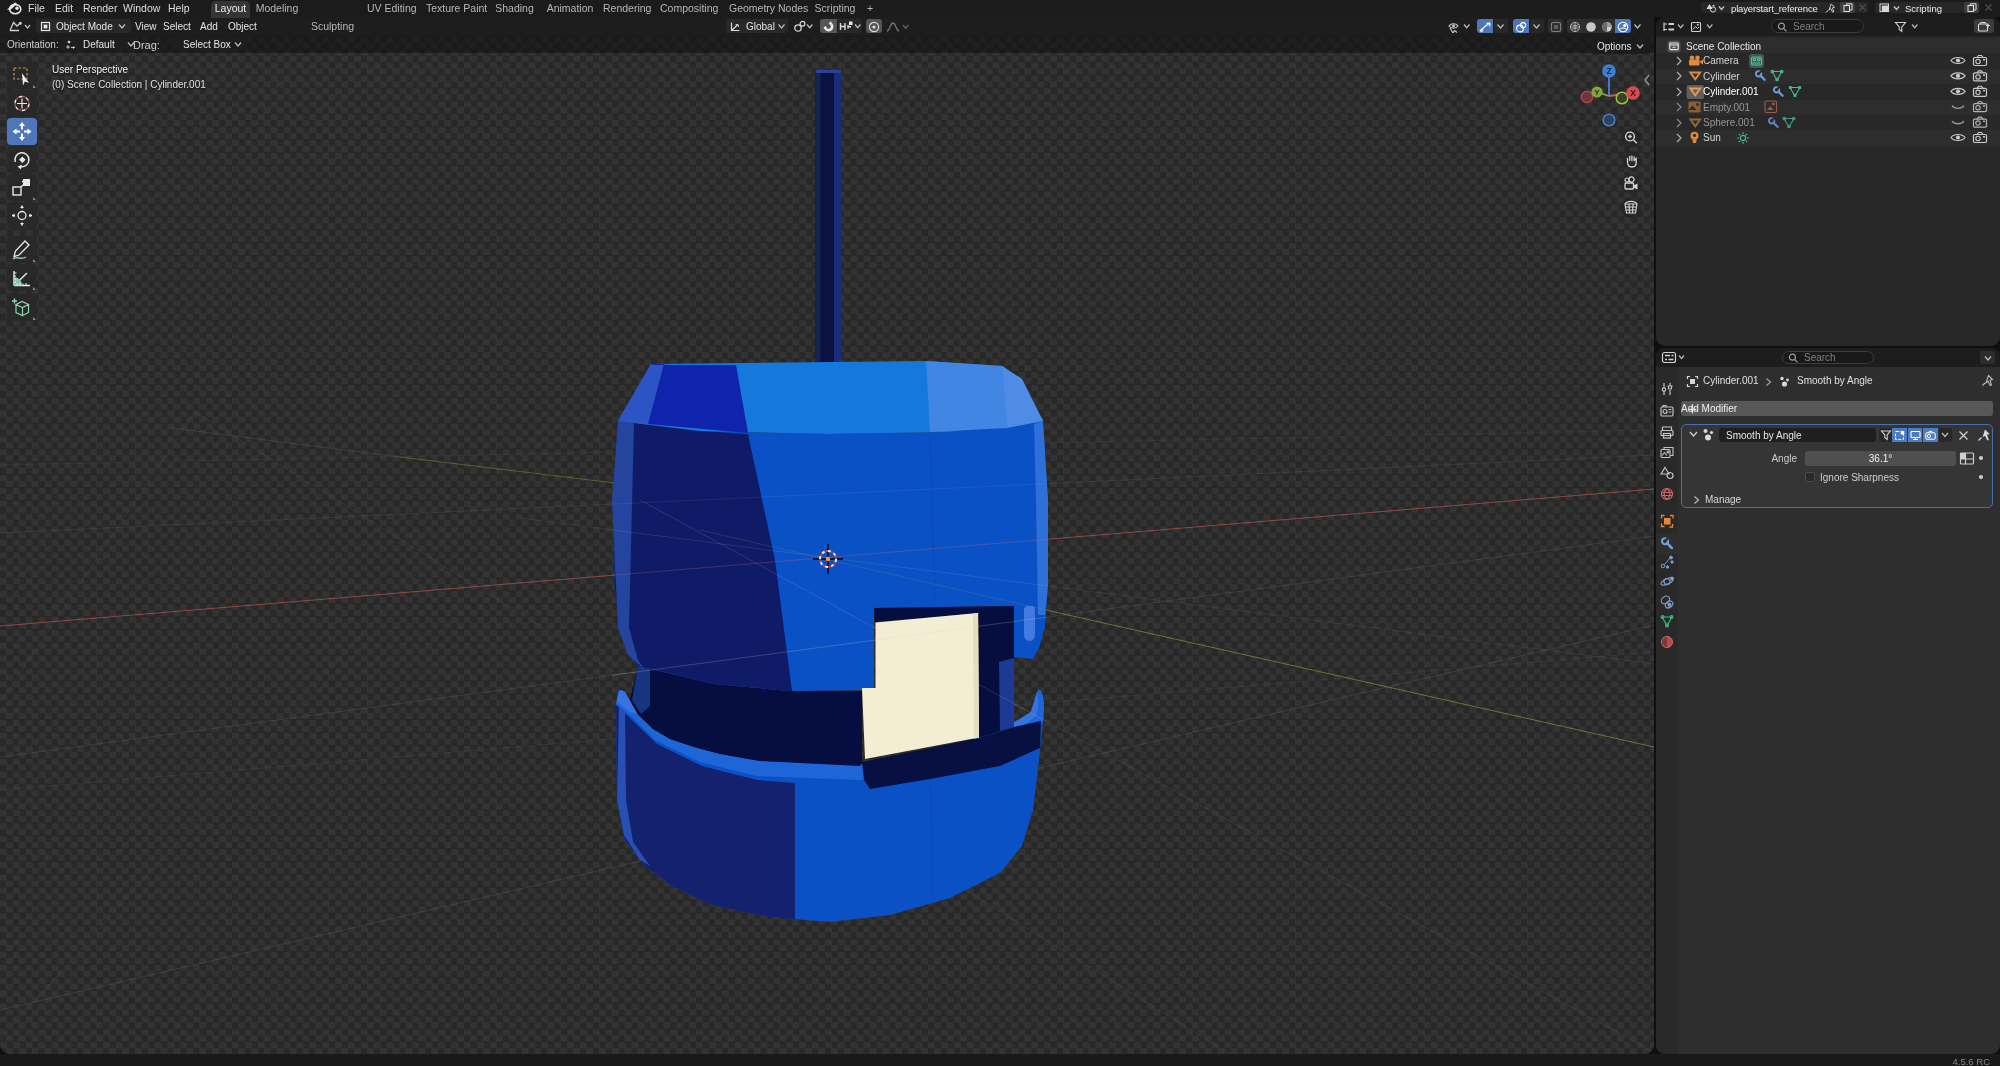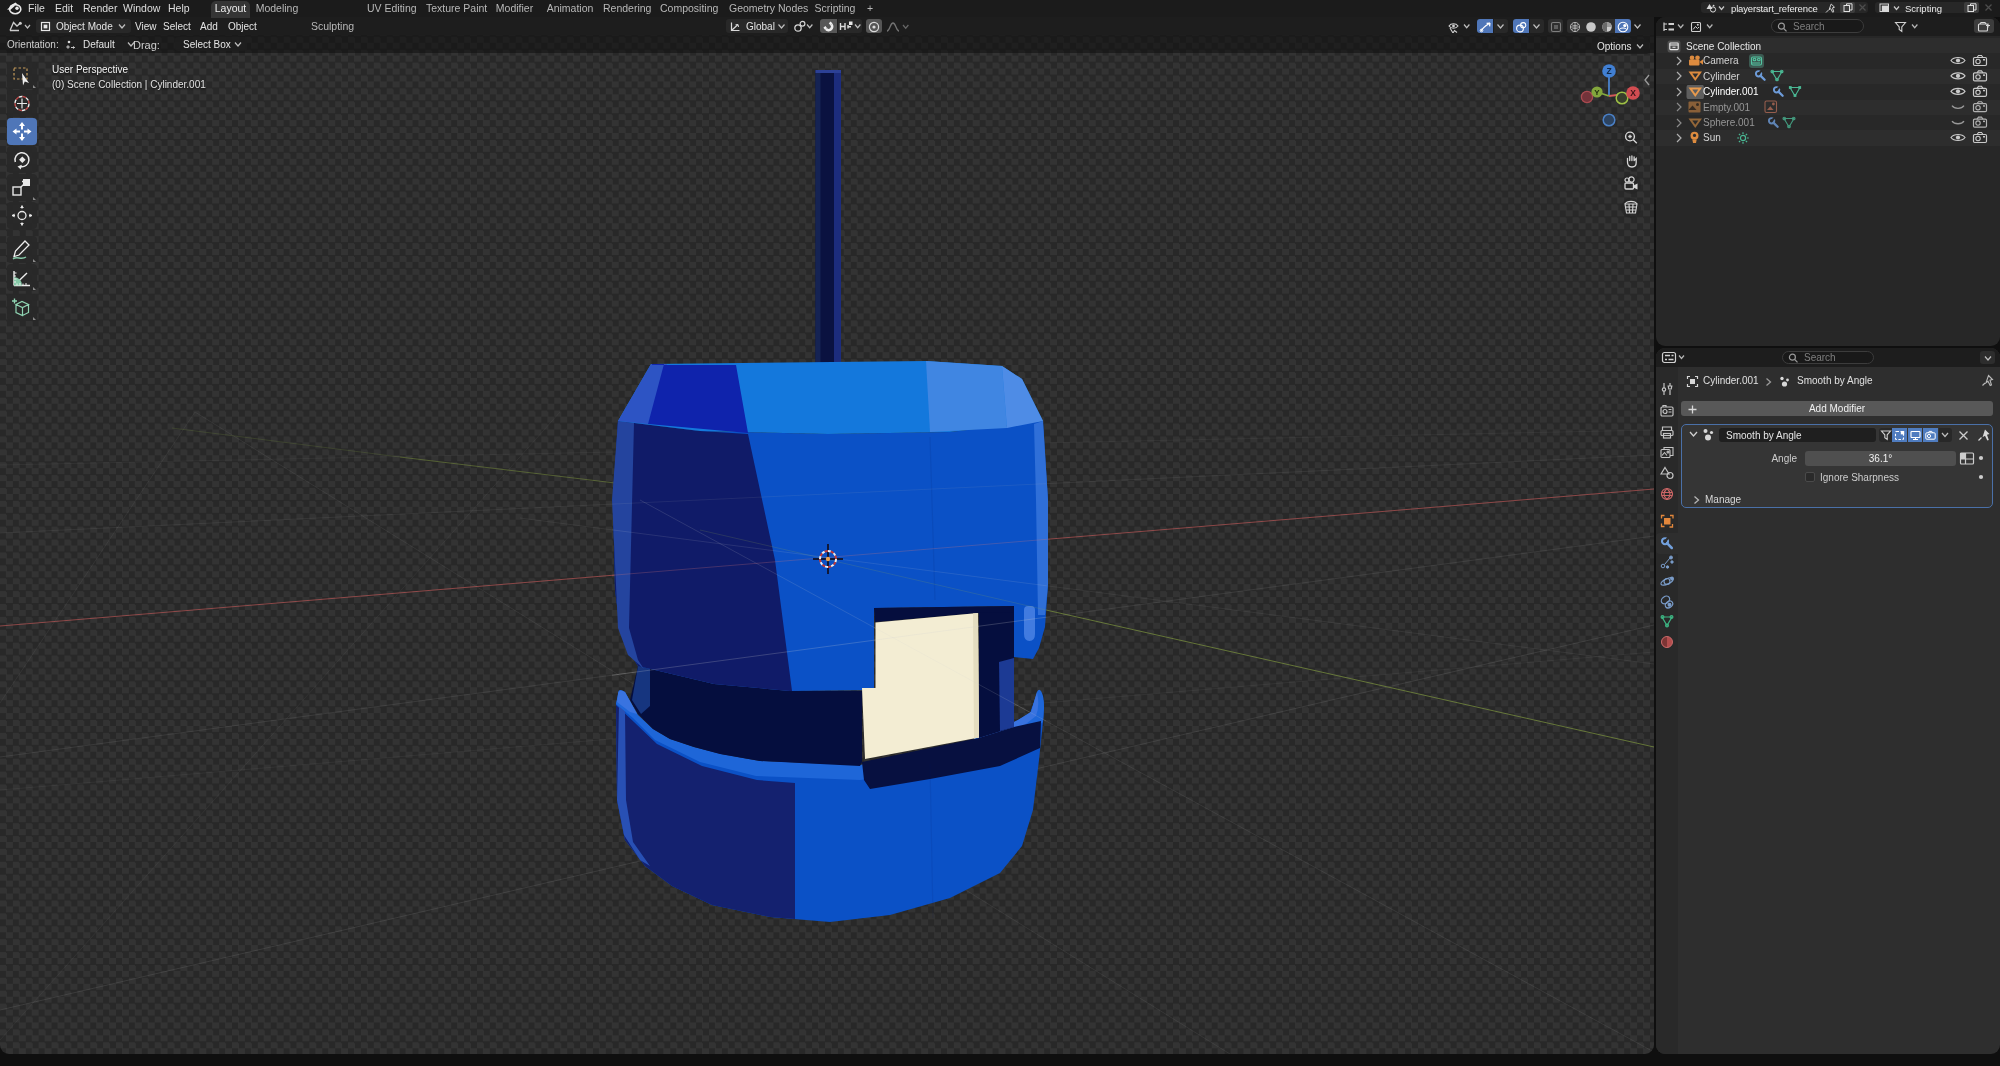--- a/index.html
+++ b/index.html
@@ -371,21 +371,21 @@
     <div class="menu" style="left:28px;">File</div>
     <div class="menu" style="left:55px;">Edit</div>
     <div class="menu" style="left:83px;">Render</div>
     <div class="menu" style="left:123px;">Window</div>
     <div class="menu" style="left:168px;">Help</div>
     <div class="wstab active" style="left:211px; width:39px;">Layout</div>
     <div class="wstab" style="left:255px; width:44px;">Modeling</div>
     <div class="wstab" style="left:310px; width:45px;margin-top:18px;">Sculpting</div>
     <div class="wstab" style="left:367px; width:48px;">UV Editing</div>
     <div class="wstab" style="left:426px; width:56px;">Texture Paint</div>
-    <div class="wstab" style="left:494px; width:41px;">Modifier</div>
+    <div class="wstab" style="left:494px; width:41px;">Shading</div>
     <div class="wstab" style="left:546px; width:48px;">Animation</div>
     <div class="wstab" style="left:603px; width:48px;">Rendering</div>
     <div class="wstab" style="left:660px; width:57px;">Compositing</div>
     <div class="wstab" style="left:729px; width:75px;">Geometry Nodes</div>
     <div class="wstab" style="left:813px; width:44px;">Scripting</div>
     <div class="wstab" style="left:862px; width:16px;">+</div>
 
     <div class="abs" style="left:1701px; top:1.5px; width:167px; height:11.5px; background:#272727; border-radius:3px;"></div>
     <svg class="abs" style="left:1705px; top:2.5px;" width="20" height="10" viewBox="0 0 20 10">
       <path d="M4.5 1 L7.5 6 L1.5 6 Z" fill="#d8d8d8"></path>
@@ -722,21 +722,21 @@
     </svg>
     <div class="abs" style="left:141px; top:27px; color:#e0e0e0; font-size:10px;">Smooth by Angle</div>
     <svg class="abs" style="left:325px; top:26px;" width="13" height="13" viewBox="0 0 13 13">
       <path d="M7.5,1.5 L11.5,5.5 L9,6.2 L10.5,11 L9.2,11.5 L7,7.3 L5,8.8 Z M4,9 L1.5,11.5" fill="none" stroke="#b8b8b8" stroke-width="1.1"></path>
     </svg>
 
     <div class="abs" style="left:25px; top:53px; width:312px; height:14.5px; background:#585858; border-radius:3px;"></div>
     <svg class="abs" style="left:32px; top:56.5px;" width="9" height="9" viewBox="0 0 9 9">
         <path d="M4.5,0.5 V8.5 M0.5,4.5 H8.5" stroke="#d8d8d8" stroke-width="1.3"></path>
       </svg>
-    <div class="abs" style="left:25px; top:55px; width:312px; text-align:center; color:#f0f0f0; font-size:10px;">Add Modifier</div>
+    <div class="abs" style="left:25px; top:55px; width:312px; text-align:left; color:#f0f0f0; font-size:10px;">Add Modifier</div>
 
     <div class="abs" style="left:25px; top:75.5px; width:312px; height:84px; background:#353535; border:1px solid #4a70a8; border-radius:5px;"></div>
     <svg class="abs" style="left:32px; top:82px;" width="11" height="9" viewBox="0 0 11 9">
         <path d="M2,2 l3.5,4 l3.5,-4" fill="none" stroke="#cfcfcf" stroke-width="1.3"></path>
       </svg>
     <svg class="abs" style="left:45px; top:79px;" width="15" height="15" viewBox="0 0 15 15">
       <circle cx="4.5" cy="4" r="2" fill="#d8d8d8"></circle>
         <circle cx="10.5" cy="5.5" r="1.6" fill="#d8d8d8"></circle>
         <circle cx="7" cy="10.5" r="3" fill="#d8d8d8"></circle>
     </svg>
@@ -790,13 +790,16 @@
     <div class="abs" style="left:164px; top:124px; color:#cdcdcd; font-size:10px;">Ignore Sharpness</div>
     <svg class="abs" style="left:320px; top:124px;" width="10" height="10" viewBox="0 0 10 10">
         <circle cx="5" cy="5" r="2.1" fill="#cdcdcd"></circle>
       </svg>
 
     <svg class="abs" style="left:36px; top:146.5px;" width="9" height="10" viewBox="0 0 9 10">
         <path d="M2.5,1.5 l4,3.5 l-4,3.5" fill="none" stroke="#b5b5b5" stroke-width="1.3"></path>
       </svg>
     <div class="abs" style="left:49px; top:146px; color:#d8d8d8; font-size:10px;">Manage</div>
   </div>
+  <div id="statusbar">
+    <div class="abs" style="right:10px; top:1.5px; color:#868686; font-size:9.5px;">4.5.6 RC</div>
+  </div>
 </div>
 
 </body></html>

